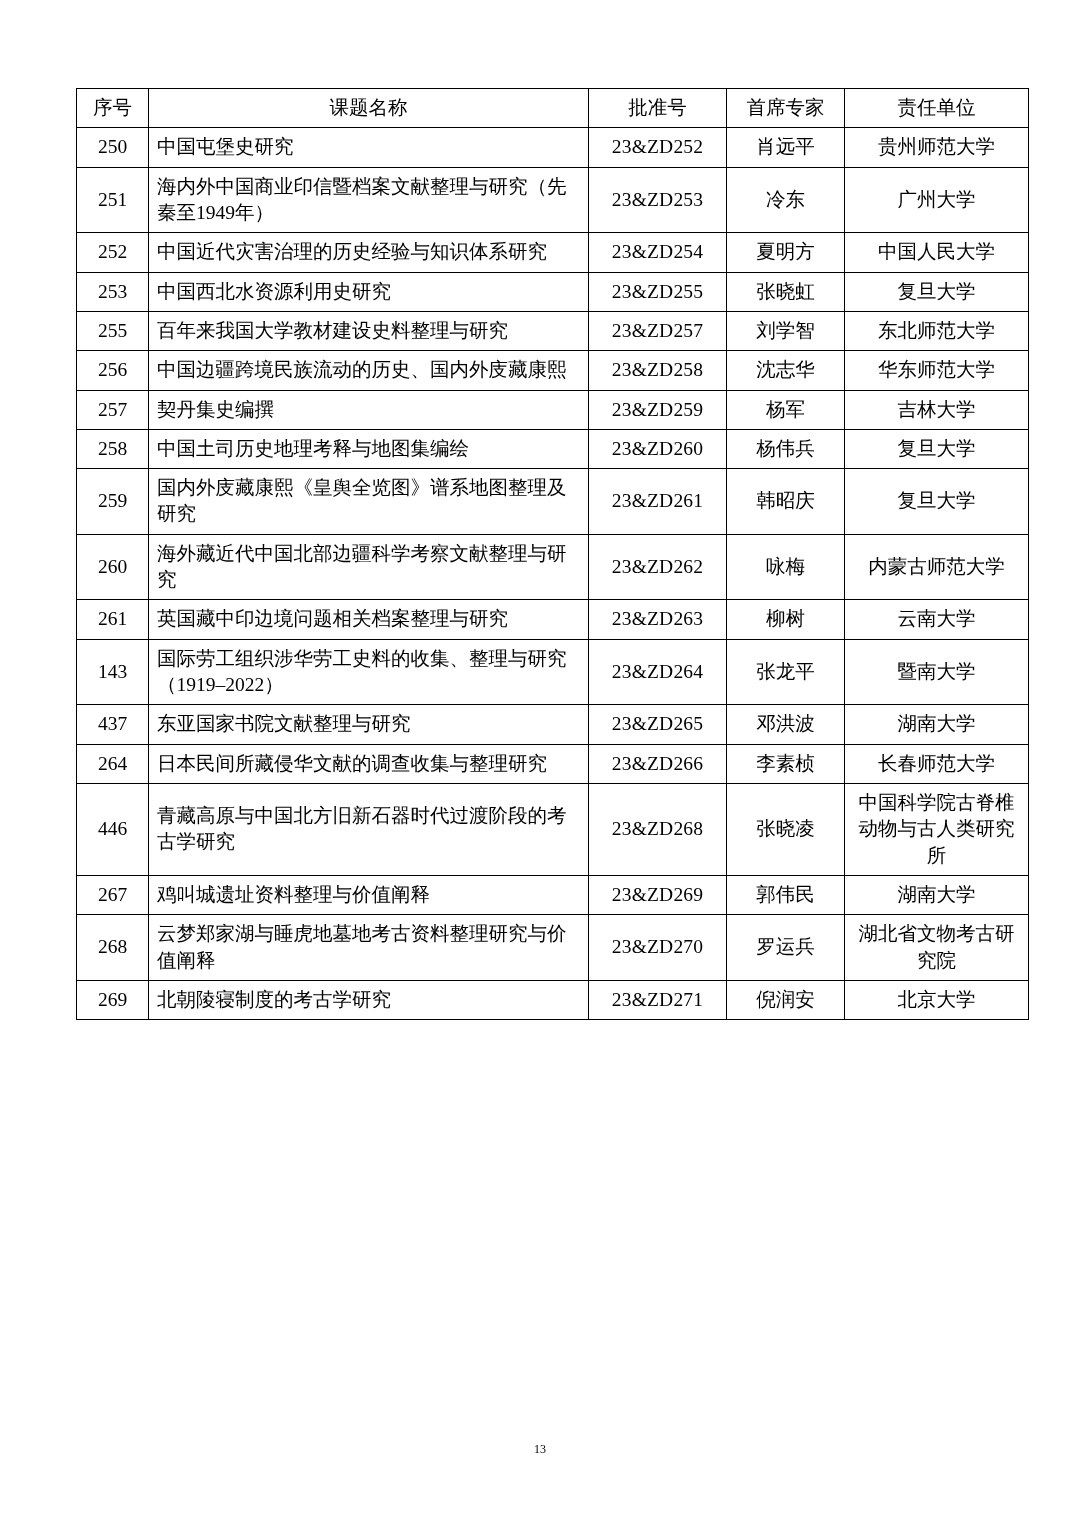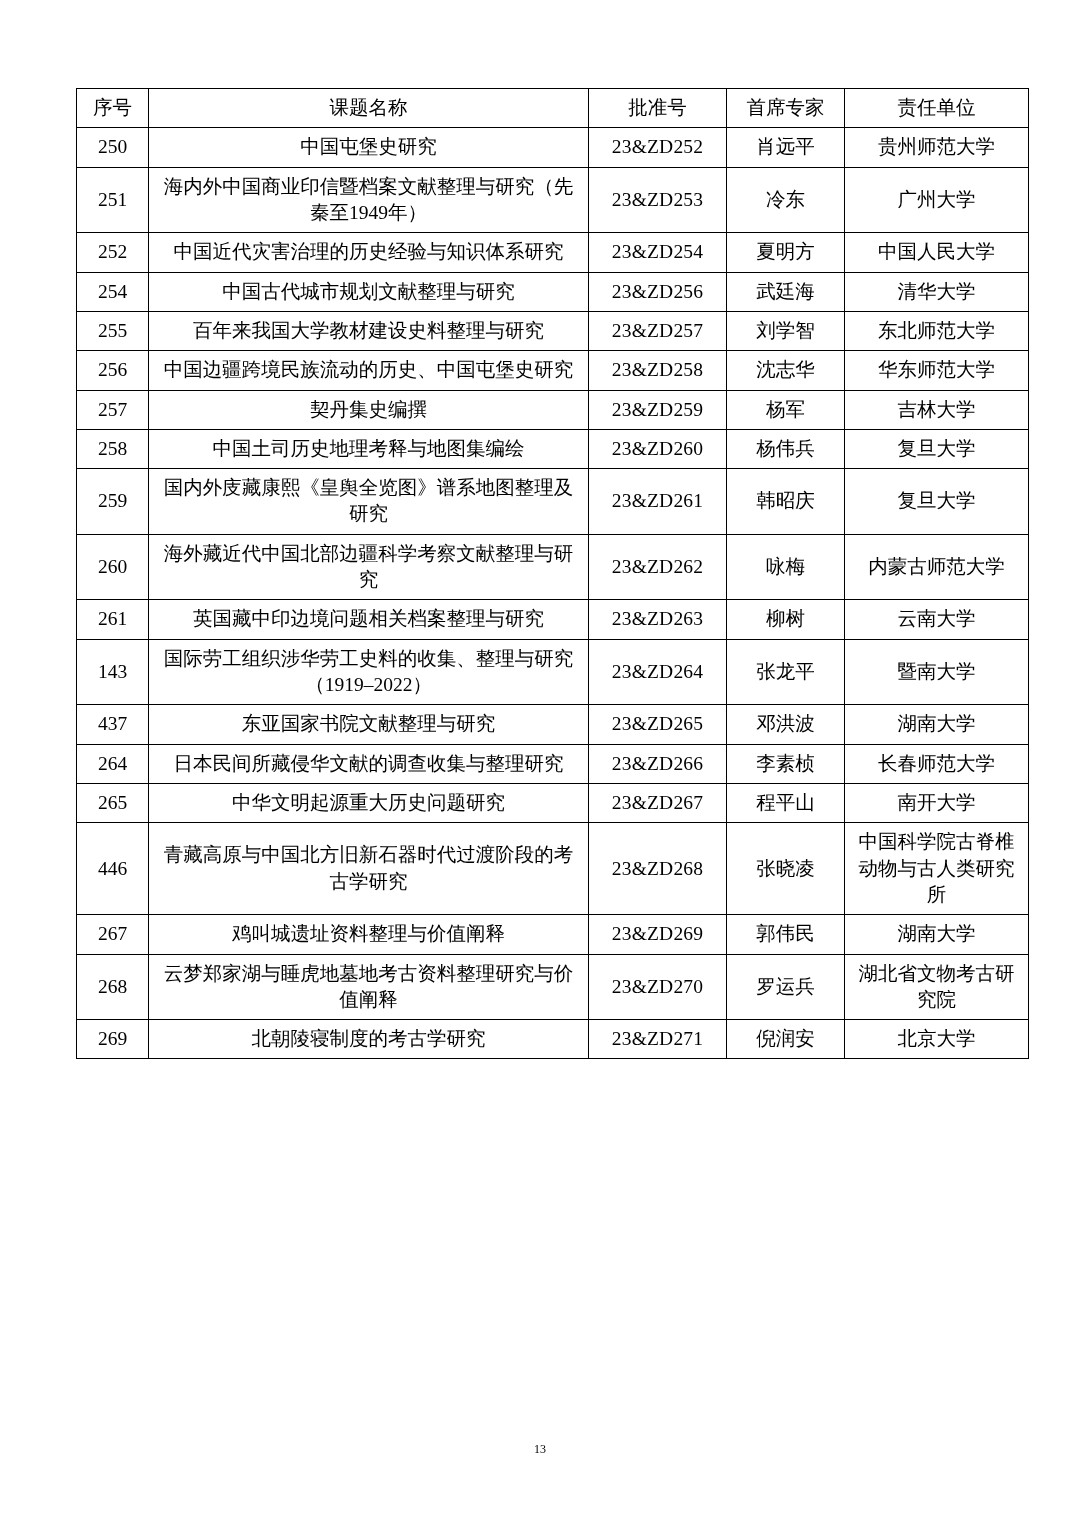--- a/index.html
+++ b/index.html
@@ -52,21 +52,21 @@
     text-align: center;
     font-size: 20px;
     padding-top: 14px;
     padding-bottom: 14px;
   }
   td.seq {
     text-align: center;
     font-size: 19.5px;
   }
   td.name {
-    text-align: center;
+    text-align: left;
     padding-left: 10px;
     padding-right: 6px;
   }
   td.code {
     text-align: center;
     letter-spacing: 0.2px;
   }
   td.chief {
     text-align: center;
   }
@@ -121,36 +121,36 @@
           <td class="unit">广州大学</td>
         </tr>
         <tr>
           <td class="seq">252</td>
           <td class="name">中国近代灾害治理的历史经验与知识体系研究</td>
           <td class="code">23&amp;ZD254</td>
           <td class="chief">夏明方</td>
           <td class="unit">中国人民大学</td>
         </tr>
         <tr>
-          <td class="seq">254</td>
-          <td class="name">中国古代城市规划文献整理与研究</td>
-          <td class="code">23&amp;ZD256</td>
-          <td class="chief">武廷海</td>
-          <td class="unit">清华大学</td>
+          <td class="seq">253</td>
+          <td class="name">中国西北水资源利用史研究</td>
+          <td class="code">23&amp;ZD255</td>
+          <td class="chief">张晓虹</td>
+          <td class="unit">复旦大学</td>
         </tr>
         <tr>
           <td class="seq">255</td>
           <td class="name">百年来我国大学教材建设史料整理与研究</td>
           <td class="code">23&amp;ZD257</td>
           <td class="chief">刘学智</td>
           <td class="unit">东北师范大学</td>
         </tr>
         <tr>
           <td class="seq">256</td>
-          <td class="name">中国边疆跨境民族流动的历史、中国屯堡史研究</td>
+          <td class="name">中国边疆跨境民族流动的历史、国内外庋藏康熙</td>
           <td class="code">23&amp;ZD258</td>
           <td class="chief">沈志华</td>
           <td class="unit">华东师范大学</td>
         </tr>
         <tr>
           <td class="seq">257</td>
           <td class="name">契丹集史编撰</td>
           <td class="code">23&amp;ZD259</td>
           <td class="chief">杨军</td>
           <td class="unit">吉林大学</td>
@@ -198,27 +198,20 @@
           <td class="unit">湖南大学</td>
         </tr>
         <tr>
           <td class="seq">264</td>
           <td class="name">日本民间所藏侵华文献的调查收集与整理研究</td>
           <td class="code">23&amp;ZD266</td>
           <td class="chief">李素桢</td>
           <td class="unit">长春师范大学</td>
         </tr>
         <tr>
-          <td class="seq">265</td>
-          <td class="name">中华文明起源重大历史问题研究</td>
-          <td class="code">23&amp;ZD267</td>
-          <td class="chief">程平山</td>
-          <td class="unit">南开大学</td>
-        </tr>
-        <tr>
           <td class="seq">446</td>
           <td class="name">青藏高原与中国北方旧新石器时代过渡阶段的考古学研究</td>
           <td class="code">23&amp;ZD268</td>
           <td class="chief">张晓凌</td>
           <td class="unit">中国科学院古脊椎动物与古人类研究所</td>
         </tr>
         <tr>
           <td class="seq">267</td>
           <td class="name">鸡叫城遗址资料整理与价值阐释</td>
           <td class="code">23&amp;ZD269</td>

